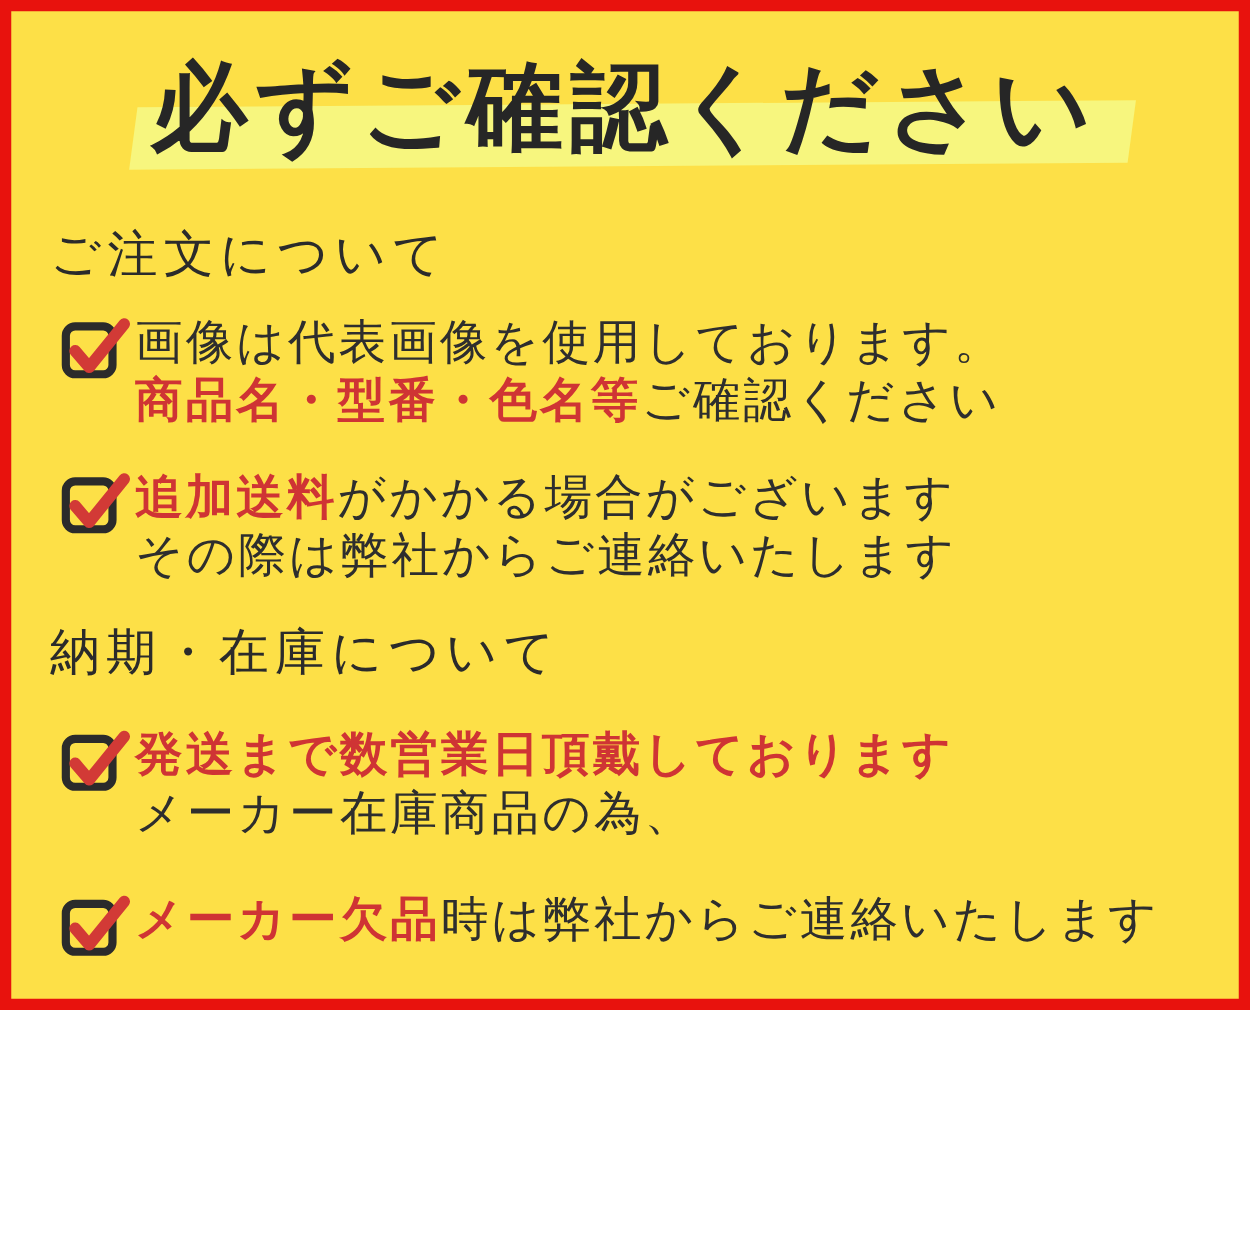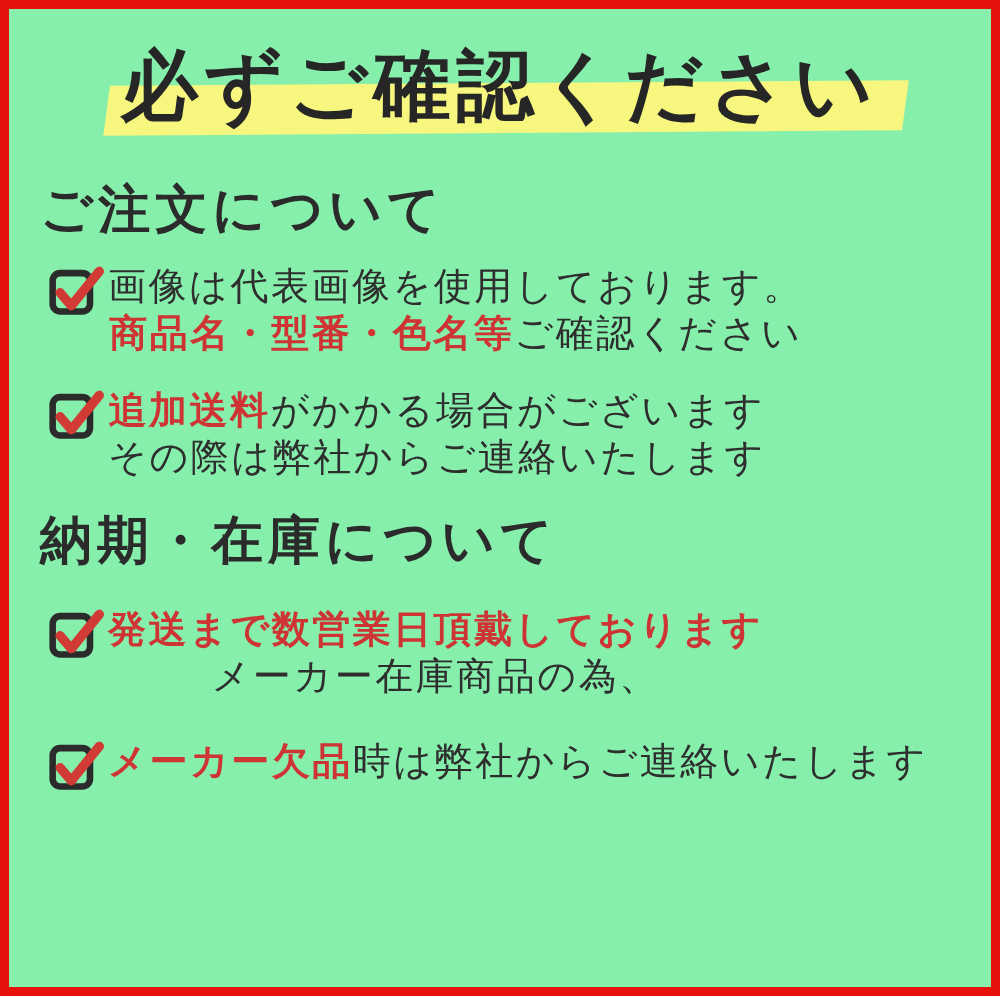--- a/index.html
+++ b/index.html
@@ -2,49 +2,49 @@
 <html><head>
 <meta charset="utf-8">
 <style>
   html,body{margin:0;padding:0;}
   body{
     width:1000px;height:1000px;
     font-family:"Liberation Serif","DejaVu Serif",serif;
     background:#fff;
   }
   .canvas{
-    position:relative;width:1000px;height:996px;
-    background:#86efac;overflow:hidden;box-sizing:border-box;
+    position:relative;width:1000px;height:808px;
+    background:#fde047;overflow:hidden;box-sizing:border-box;
   }
   .frame{
     position:absolute;inset:0;border:9px solid #e8120d;
     box-sizing:border-box;z-index:6;pointer-events:none;
   }
   
   .header{padding-top:42px;text-align:center;}
   .title{
     margin:0;font-size:77px;font-weight:700;letter-spacing:6px;
     color:#262626;line-height:1.15;white-space:nowrap;
   }
   .title-text{position:relative;display:inline-block;}
   .title-highlight{
     position:absolute;left:-14px;right:-26px;top:46%;height:57%;
     background:#f7f67e;transform:skewX(-8deg) rotate(-0.4deg);z-index:0;
   }
   .title-label{position:relative;z-index:1;}
   
   .content{padding:0 34px 0 40px;position:relative;z-index:1;}
   .section-heading{
-    margin:0;font-size:52px;font-weight:700;letter-spacing:5px;
+    margin:0;font-size:40px;font-weight:400;letter-spacing:5px;
     color:#2b2b2b;line-height:1.05;white-space:nowrap;
   }
   .heading-1{margin-top:52px;margin-bottom:26px;}
   .heading-2{margin-top:32px;margin-bottom:38px;}
   
-  .item{display:flex;align-items:flex-start;margin:0 0 30px 8px;text-align:center;}
+  .item{display:flex;align-items:flex-start;margin:0 0 30px 8px;}
   .item.gap-lg{margin-bottom:38px;}
   .cb{width:56px;height:56px;flex:0 0 56px;margin:-2px 4px 0 0;}
   .lines{
     font-size:38px;line-height:1.24;letter-spacing:2.5px;
     color:#2e2e2e;white-space:nowrap;
   }
   .line{margin:0;}
   .seg-red{color:#cf3434;font-weight:700;}
   .seg-black{color:#2e2e2e;font-weight:400;}
   .note{

